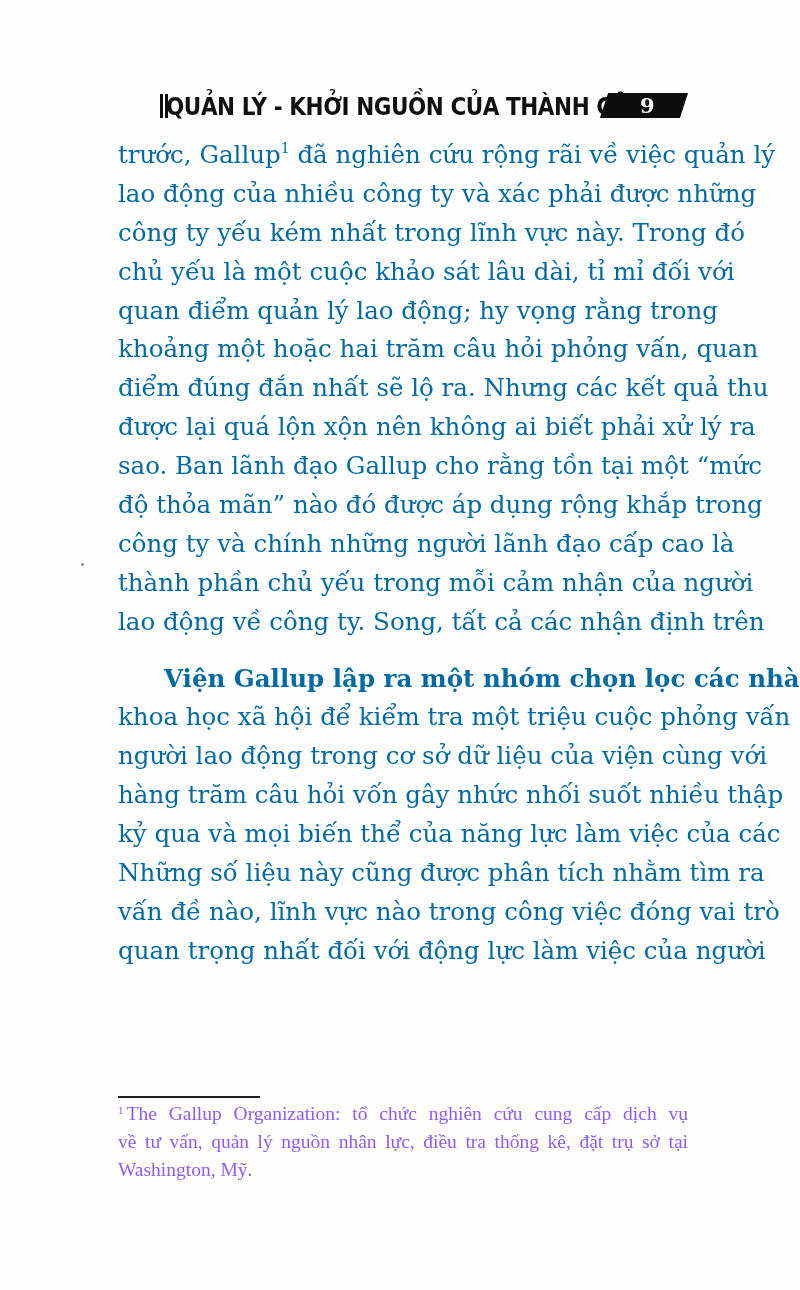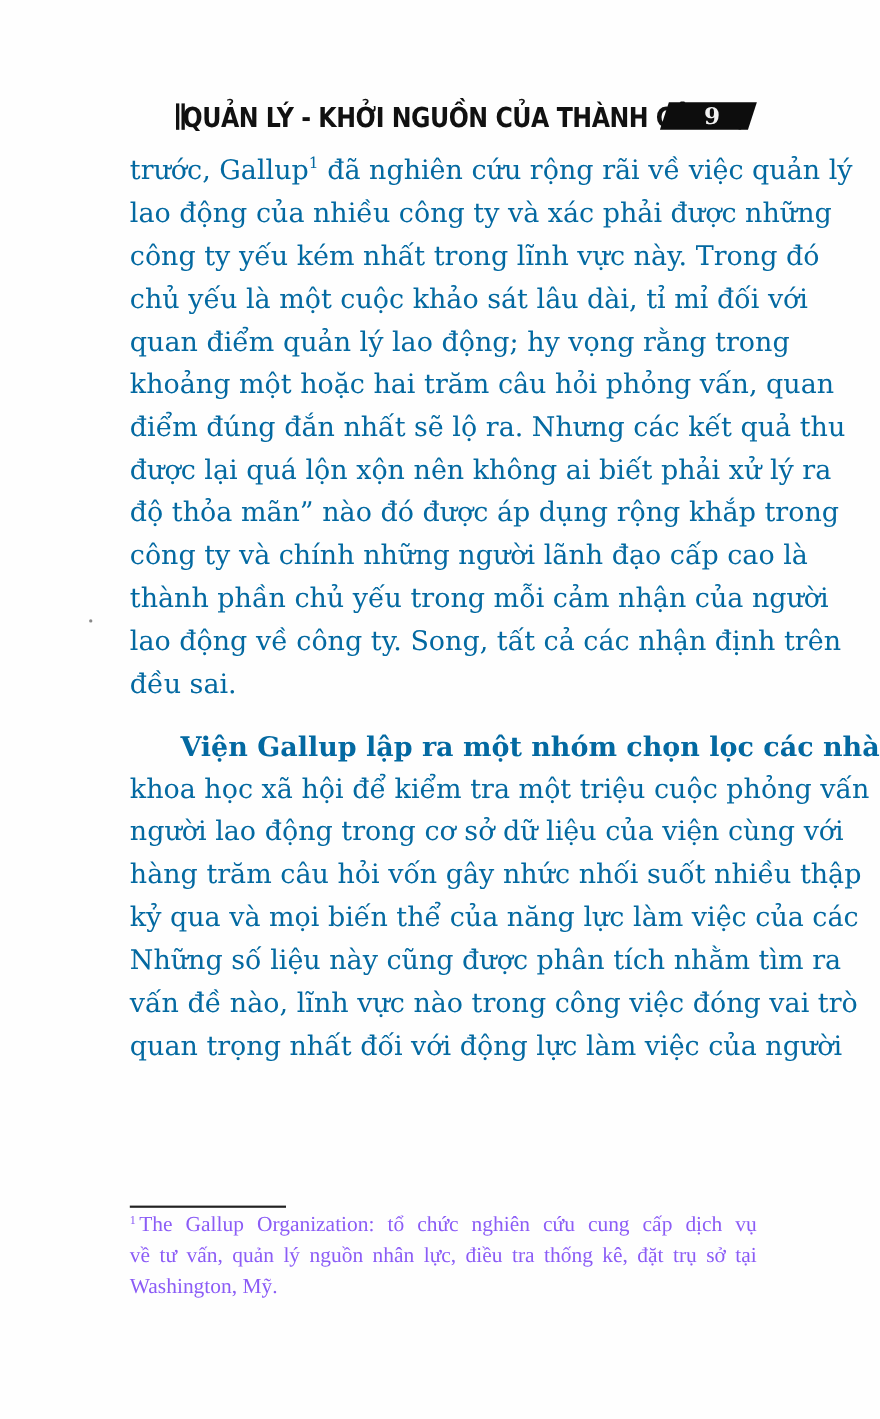--- a/index.html
+++ b/index.html
@@ -173,25 +173,25 @@
   <div class="body-text">
     <div class="paragraph">
       <span class="line"><span>trước, Gallup</span><sup class="fn-ref">1</sup><span> đã nghiên cứu rộng rãi về việc quản lý</span></span>
       <span class="line">lao động của nhiều công ty và xác phải được những</span>
       <span class="line">công ty yếu kém nhất trong lĩnh vực này. Trong đó</span>
       <span class="line">chủ yếu là một cuộc khảo sát lâu dài, tỉ mỉ đối với</span>
       <span class="line">quan điểm quản lý lao động; hy vọng rằng trong</span>
       <span class="line">khoảng một hoặc hai trăm câu hỏi phỏng vấn, quan</span>
       <span class="line">điểm đúng đắn nhất sẽ lộ ra. Nhưng các kết quả thu</span>
       <span class="line">được lại quá lộn xộn nên không ai biết phải xử lý ra</span>
+      <span class="line">sao. Ban lãnh đạo Gallup cho rằng tồn tại một “mức</span>
       <span class="line">độ thỏa mãn” nào đó được áp dụng rộng khắp trong</span>
       <span class="line">công ty và chính những người lãnh đạo cấp cao là</span>
       <span class="line">thành phần chủ yếu trong mỗi cảm nhận của người</span>
       <span class="line">lao động về công ty. Song, tất cả các nhận định trên</span>
-      <span class="line last">đều sai.</span>
     </div>
     <div class="para-gap"></div>
     <div class="paragraph">
       <span class="line indent">Viện Gallup lập ra một nhóm chọn lọc các nhà</span>
       <span class="line">khoa học xã hội để kiểm tra một triệu cuộc phỏng vấn</span>
       <span class="line">người lao động trong cơ sở dữ liệu của viện cùng với</span>
       <span class="line">hàng trăm câu hỏi vốn gây nhức nhối suốt nhiều thập</span>
       <span class="line">kỷ qua và mọi biến thể của năng lực làm việc của các</span>
       <span class="line">Những số liệu này cũng được phân tích nhằm tìm ra</span>
       <span class="line">vấn đề nào, lĩnh vực nào trong công việc đóng vai trò</span>

